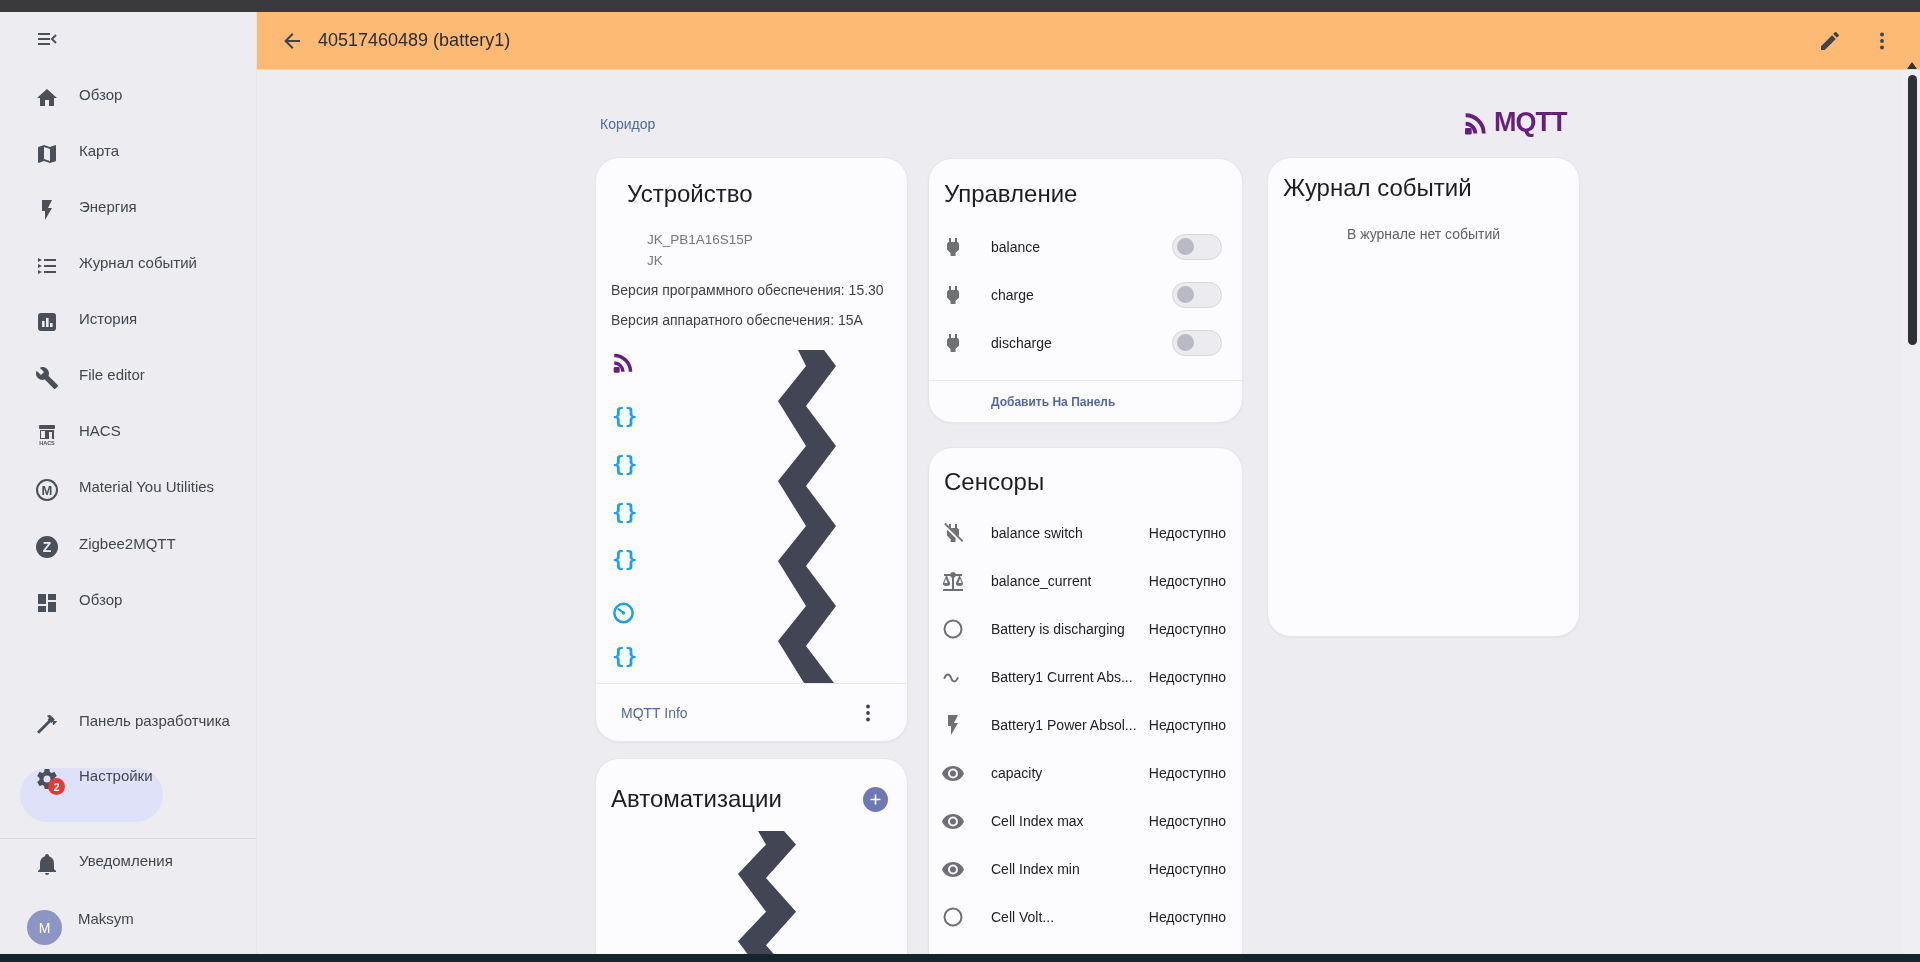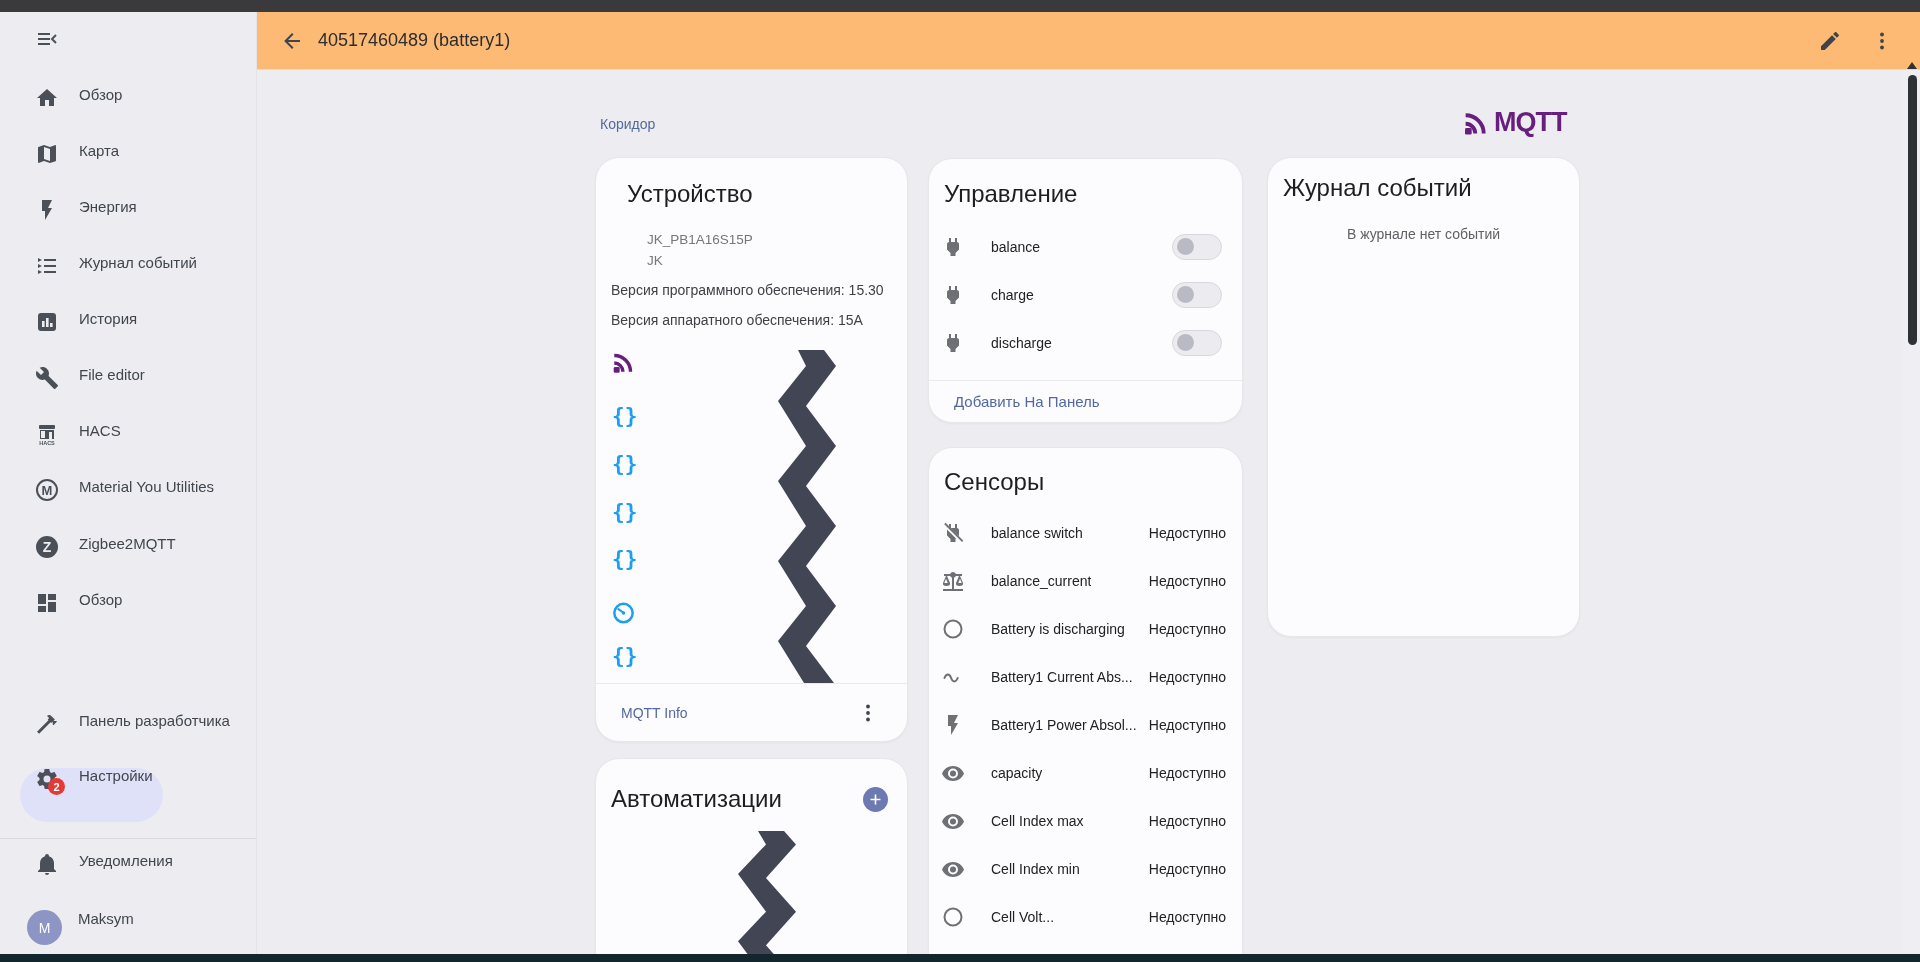--- a/index.html
+++ b/index.html
@@ -83,21 +83,21 @@
   .cc-title { top:21px; }
   .cc-rows { position:absolute; left:0; top:64px; width:100%; }
   .cc-row { height:48px; display:flex; align-items:center; padding:0 20px 0 12px; cursor:pointer;justify-content:flex-end; }
   .cc-row .ic { width:24px; height:24px; color:#6f7076; flex:none; }
   .cc-row .lbl { margin-left:26px; font-size:14px; color:#212227; }
   .toggle { margin-left:auto; width:50px; height:26px; border-radius:13px; background:#ebebf0;
             border:1.5px solid #d7d7dd; position:relative; cursor:pointer; flex:none; }
   .toggle .knob { position:absolute; left:4px; top:2.8px; width:17px; height:17px; border-radius:50%; background:#b9bac3; }
   .cc-divider { top:221px; }
   .cc-footer { position:absolute; left:25px; top:221px; height:43px; display:flex; align-items:center; }
-  .cc-footer .card-link { font-weight:400; font-size:15px; }
+  .cc-footer .card-link { font-weight:700; font-size:12px;margin-left:37px; }
 
   .sensors-card { left:928px; top:447px; width:315px; height:545px; }
   .sc-title { position:absolute; left:15px; top:20px; }
   .sc-rows { position:absolute; left:0; top:61px; width:100%; }
   .s-row { height:48px; display:flex; align-items:center; padding:0 16px 0 12px; cursor:pointer; }
   .s-row .ic { width:24px; height:24px; color:#6f7076; flex:none; }
   .s-row .lbl { margin-left:26px; font-size:14px; color:#212227; white-space:nowrap;
                 overflow:hidden; max-width:160px; }
   .s-row .val { margin-left:auto; font-size:14px; color:#212227; white-space:nowrap; }
 

